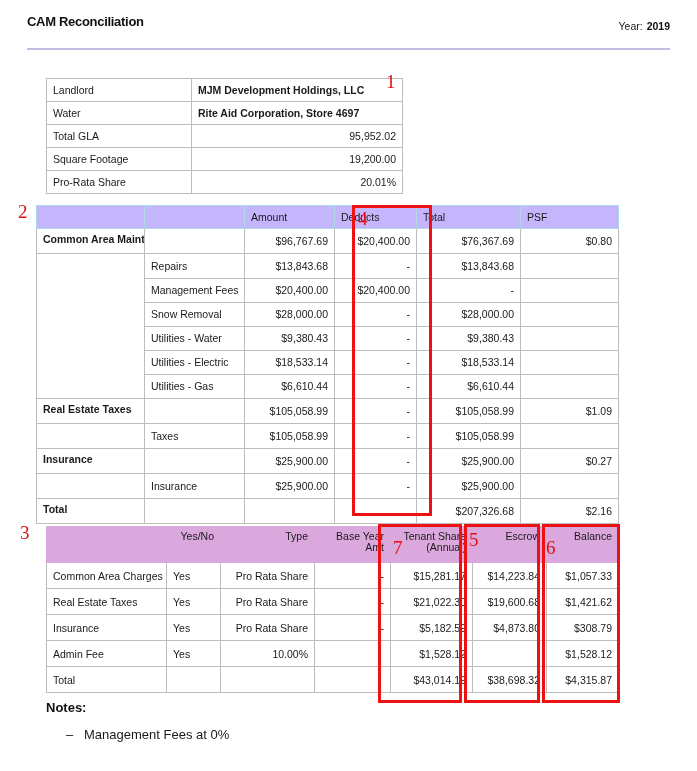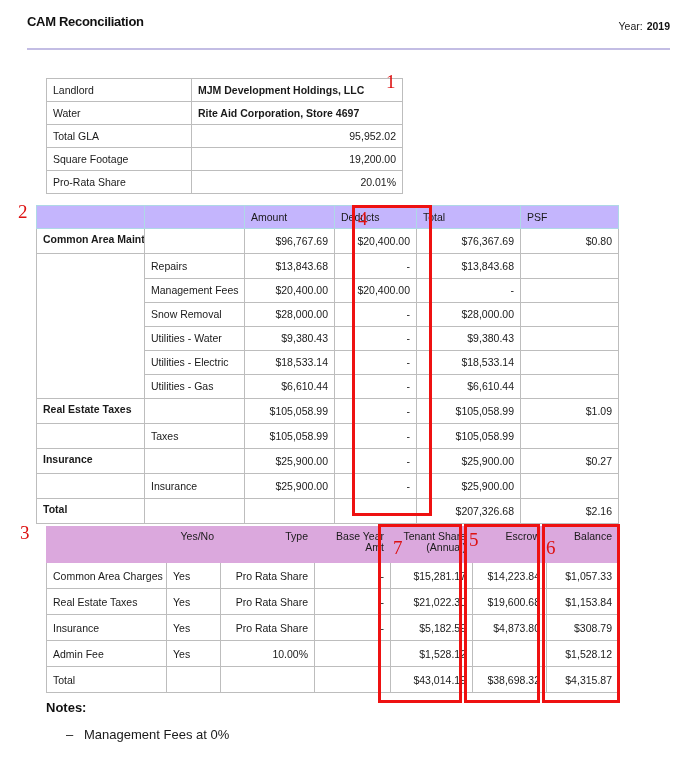--- a/index.html
+++ b/index.html
@@ -372,21 +372,21 @@
           <td class="num">$14,223.84</td>
           <td class="num">$1,057.33</td>
         </tr>
         <tr>
           <td>Real Estate Taxes</td>
           <td>Yes</td>
           <td class="num">Pro Rata Share</td>
           <td class="num">-</td>
           <td class="num">$21,022.30</td>
           <td class="num">$19,600.68</td>
-          <td class="num">$1,153.84</td>
+          <td class="num">$1,421.62</td>
         </tr>
         <tr>
           <td>Insurance</td>
           <td>Yes</td>
           <td class="num">Pro Rata Share</td>
           <td class="num">-</td>
           <td class="num">$5,182.59</td>
           <td class="num">$4,873.80</td>
           <td class="num">$308.79</td>
         </tr>

